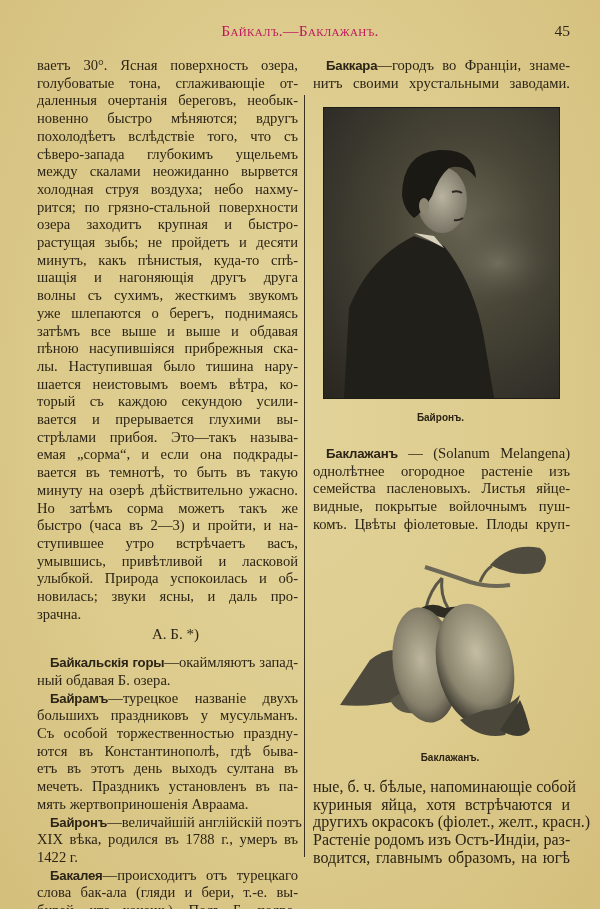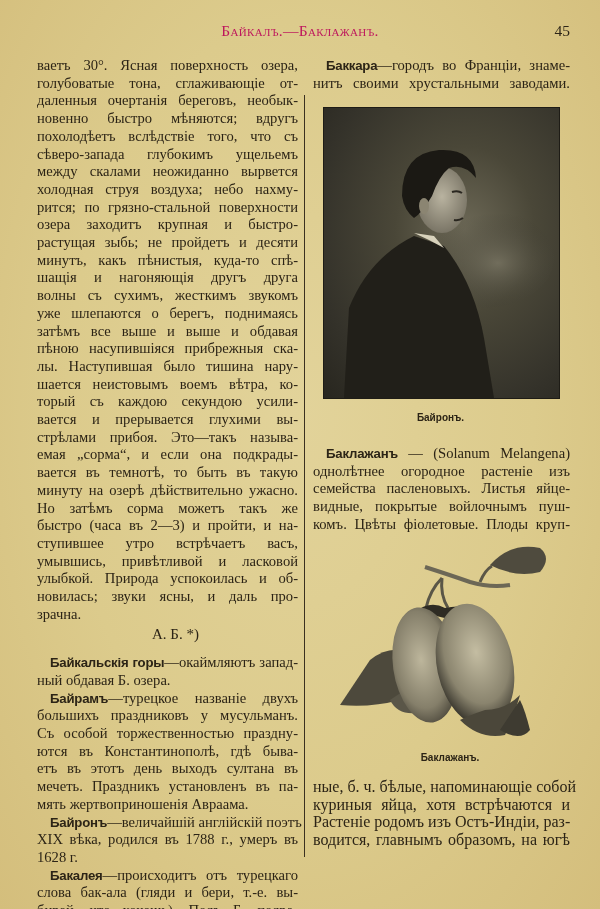--- a/index.html
+++ b/index.html
@@ -121,21 +121,21 @@
       <span class="line">Съ особой торжественностью праздну-</span>
       <span class="line">ются въ Константинополѣ, гдѣ быва-</span>
       <span class="line">етъ въ этотъ день выходъ султана въ</span>
       <span class="line">мечеть. Праздникъ установленъ въ па-</span>
       <span class="line last">мять жертвоприношенія Авраама.</span>
     </div>
 
     <div class="p">
       <span class="line ind"><span class="term">Байронъ</span><span>—величайшій англійскій поэтъ</span></span>
       <span class="line">XIX вѣка, родился въ 1788 г., умеръ въ</span>
-      <span class="line last">1628 г.</span>
+      <span class="line last">1422 г.</span>
     </div>
 
     <div class="p">
       <span class="line ind"><span class="term">Бакалея</span><span>—происходитъ отъ турецкаго</span></span>
       <span class="line">слова бак-ала (гляди и бери, т.-е. вы-</span>
       <span class="line">бирай, что хочешь). Подъ Б. подра-</span>
 
     </div>
 
   </div>
@@ -221,18 +221,19 @@
       <path d="M130 190 Q150 210 175 205 Q185 185 190 165 Q175 180 155 180 Q140 185 130 190 Z" fill="#4b473a"></path>
       <path d="M170 200 Q190 212 200 200 Q195 180 190 170 Z" fill="#3e3b31"></path>
     </svg>
   </div>
   <div class="caption" style="left:330px; top:752px; width:240px;">Баклажанъ.</div>
 
   <div class="right-lower">
     <div class="p">
       <span class="line">ные, б. ч. бѣлые, напоминающіе собой</span>
       <span class="line">куриныя яйца, хотя встрѣчаются и</span>
+      <span class="line">другихъ окрасокъ (фіолет., желт., красн.)</span>
       <span class="line">Растеніе родомъ изъ Остъ-Индіи, раз-</span>
       <span class="line">водится, главнымъ образомъ, на югѣ</span>
     </div>
   </div>
 
 </div>
 
 </body></html>

